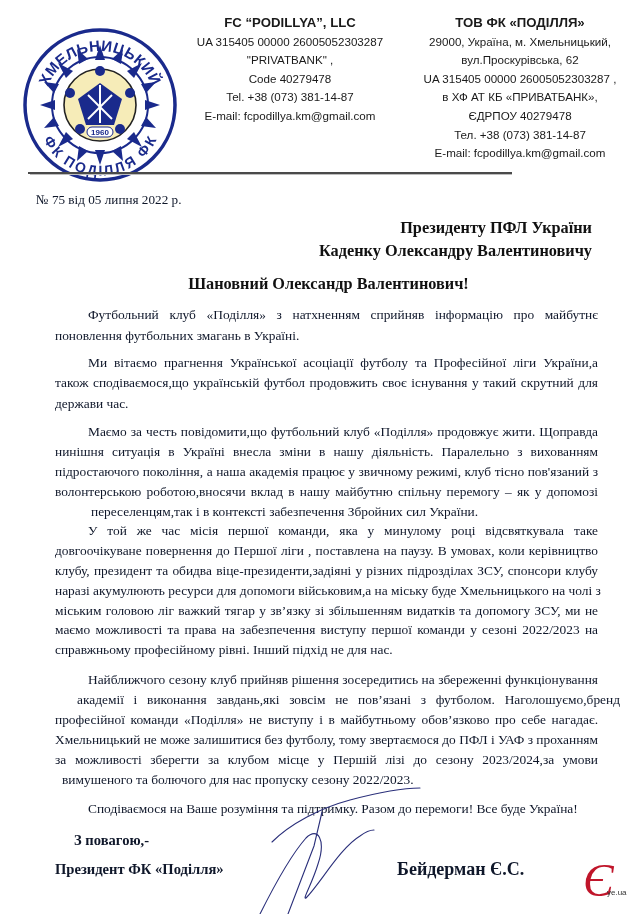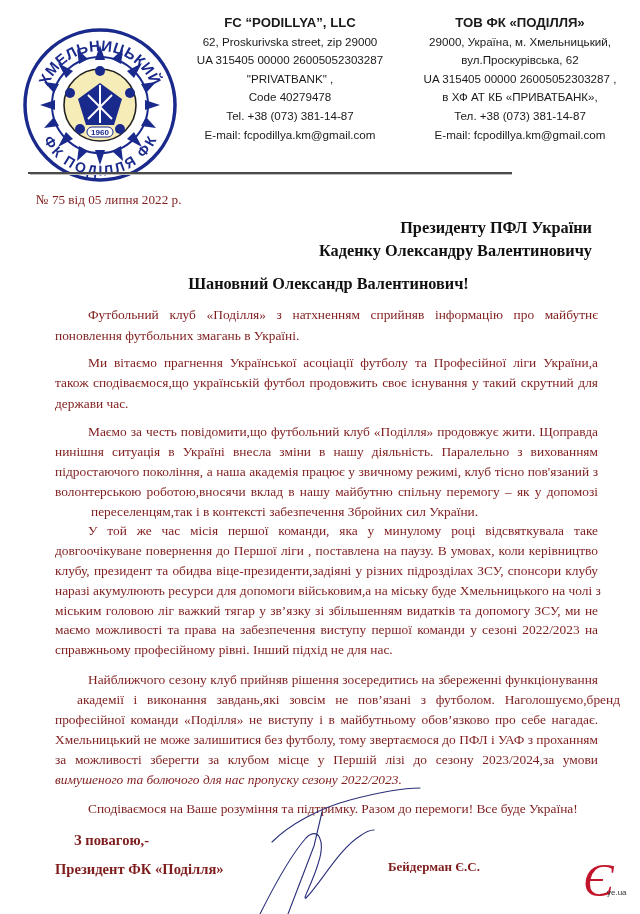--- a/index.html
+++ b/index.html
@@ -1,21 +1,21 @@
 <!DOCTYPE html>
 <html><head>
 <meta charset="utf-8">
 <style>
   html, body { margin:0; padding:0; }
   body { width:640px; height:914px; background:#ffffff; position:relative; overflow:hidden; color:#111; }
   .abs { position:absolute; }
   .hdr { font-family:"Liberation Sans", sans-serif; font-size:11.6px; line-height:18.6px; text-align:center; color:#1a1a1a; }
   .hdr .t { font-weight:bold; font-size:13.2px; }
   .serif { font-family:"Liberation Serif", serif; }
-  .line { position:absolute; font-family:"Liberation Serif", serif; font-size:13.4px; white-space:nowrap; color:#7f1d1d; }
+  .line { position:absolute; font-family:"Liberation Serif", serif; font-size:13.4px; white-space:nowrap; color:#0f172a; }
   .j { text-align:justify; text-align-last:justify; }
   .bold { font-weight:bold; }
   .addr { font-family:"Liberation Serif", serif; font-weight:bold; font-size:16.3px; white-space:nowrap; position:absolute; right:48px; }
 </style>
 </head>
 <body>
 
 <div class="abs" style="left:22px;top:27px;width:156px;height:156px;">
   <svg width="156" height="156" viewBox="0 0 156 156">
     <circle cx="78" cy="78" r="75" fill="#fff" stroke="#1a2a8c" stroke-width="3.5"></circle>
@@ -66,34 +66,34 @@
       <textPath href="#arcTop" startOffset="50%" text-anchor="middle">ХМЕЛЬНИЦЬКИЙ</textPath>
     </text>
     <text font-size="14" font-weight="bold" fill="#1a2a8c" font-family="Liberation Sans, sans-serif" letter-spacing="0.5">
       <textPath href="#arcBot" startOffset="50%" text-anchor="middle" dominant-baseline="hanging">ФК ПОДІЛЛЯ ФК</textPath>
     </text>
   </svg>
 </div>
 
 <div class="abs hdr" style="left:185px;top:14px;width:210px;">
   <div class="t">FC “PODILLYA”, LLC</div>
-  <div>62, Proskurivska street,  zip 29000</div>
   <div>UA 315405 00000 26005052303287</div>
   <div>"PRIVATBANK" ,</div>
   <div>Code 40279478</div>
   <div>Tel. +38 (073) 381-14-87</div>
   <div>E-mail:  fcpodillya.km@gmail.com</div>
 </div>
 
 <div class="abs hdr" style="left:410px;top:14px;width:220px;">
   <div class="t">ТОВ ФК «ПОДІЛЛЯ»</div>
   <div>29000, Україна, м. Хмельницький,</div>
   <div>вул.Проскурівська, 62</div>
   <div>UA 315405 00000 26005052303287 ,</div>
   <div>в ХФ АТ КБ «ПРИВАТБАНК»,</div>
+  <div>ЄДРПОУ 40279478</div>
   <div>Тел. +38 (073) 381-14-87</div>
   <div>E-mail:  fcpodillya.km@gmail.com</div>
 </div>
 
 <div style="position:absolute;left:28px;top:172px;width:484px;height:1.5px;background:#4a4a4a;"></div>
 <div style="position:absolute;left:30px;top:174px;width:482px;height:1px;background:#bdbdbd;"></div>
 
 <div class="line" style="left:36px;top:192px;font-size:13.2px;">№ 75  від  05 липня 2022 р.</div>
 
 <div class="addr" style="top:218px;">Президенту  ПФЛ  України</div>
@@ -120,27 +120,27 @@
 <div class="line j" style="left:55px;width:543px;top:583px;">наразі акумулюють ресурси для допомоги військовим,а на міську буде Хмельницького на чолі з</div>
 <div class="line j" style="left:55px;width:543px;top:603px;">міським головою ліг важкий тягар у зв’язку зі збільшенням видатків та допомогу ЗСУ, ми не</div>
 <div class="line j" style="left:55px;width:543px;top:622px;">маємо можливості та права на забезпечення виступу першої команди у сезоні 2022/2023 на</div>
 <div class="line" style="left:55px;top:642px;">справжньому професійному рівні. Інший підхід не для нас.</div>
 
 <div class="line j" style="left:88px;width:510px;top:672px;">Найближчого сезону клуб прийняв рішення зосередитись на збереженні функціонування</div>
 <div class="line j" style="left:55px;width:543px;top:692px;margin-left:22px;">академії і виконання завдань,які зовсім не пов’язані з футболом. Наголошуємо,бренд</div>
 <div class="line j" style="left:55px;width:543px;top:712px;">професійної команди «Поділля» не виступу і в майбутньому обов’язково про себе нагадає.</div>
 <div class="line j" style="left:55px;width:543px;top:732px;">Хмельницький не може залишитися без футболу, тому звертаємося до ПФЛ і УАФ з проханням</div>
 <div class="line j" style="left:55px;width:543px;top:752px;">за можливості зберегти  за клубом місце у Першій лізі до сезону 2023/2024,за умови</div>
-<div class="line" style="left:55px;top:772px;font-style:italic;">вимушеного та болючого для нас пропуску сезону 2022/2023.</div>
+<div class="line" style="left:62px;top:772px;">вимушеного та болючого для нас пропуску сезону 2022/2023.</div>
 
 <div class="line" style="left:88px;top:801px;">Сподіваємося на Ваше розуміння та підтримку. Разом до перемоги! Все буде Україна!</div>
 
 <div class="line bold" style="left:74px;top:832px;font-size:14.6px;">З повагою,-</div>
 <div class="line bold" style="left:55px;top:861px;font-size:14.6px;">Президент  ФК «Поділля»</div>
-<div class="line bold" style="left:388px;top:859px;font-size:13px;">Бейдерман  Є.С.</div>
+<div class="line bold" style="left:397px;top:859px;font-size:18px;">Бейдерман  Є.С.</div>
 
 <svg class="abs" style="left:220px;top:780px;" width="220" height="134" viewBox="0 0 220 134">
   <g fill="none" stroke="#2a2f7a" stroke-width="1.1" stroke-linecap="round">
     <path d="M 52,62 C 70,44 100,28 130,20 C 160,12 185,8 200,8"></path>
     <path d="M 102,32 L 94,66 L 68,134"></path>
     <path d="M 40,134 C 52,110 70,76 86,58 C 98,46 106,60 98,84 C 92,104 82,120 86,118 C 100,104 120,68 140,56 C 148,50 154,50 154,50"></path>
   </g>
 </svg>
 
 <div class="abs" style="left:583px;top:858px;width:60px;height:50px;">

